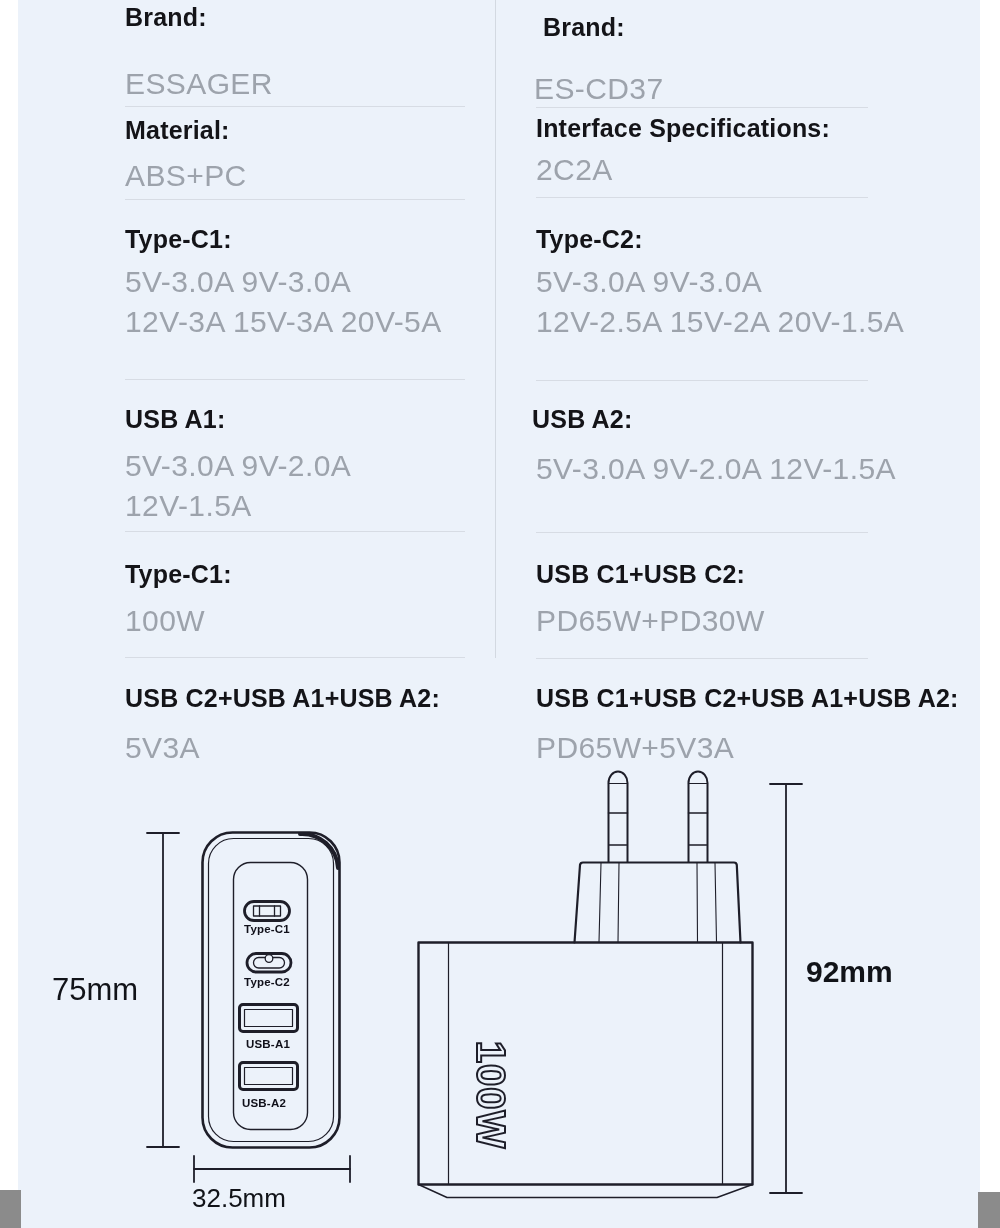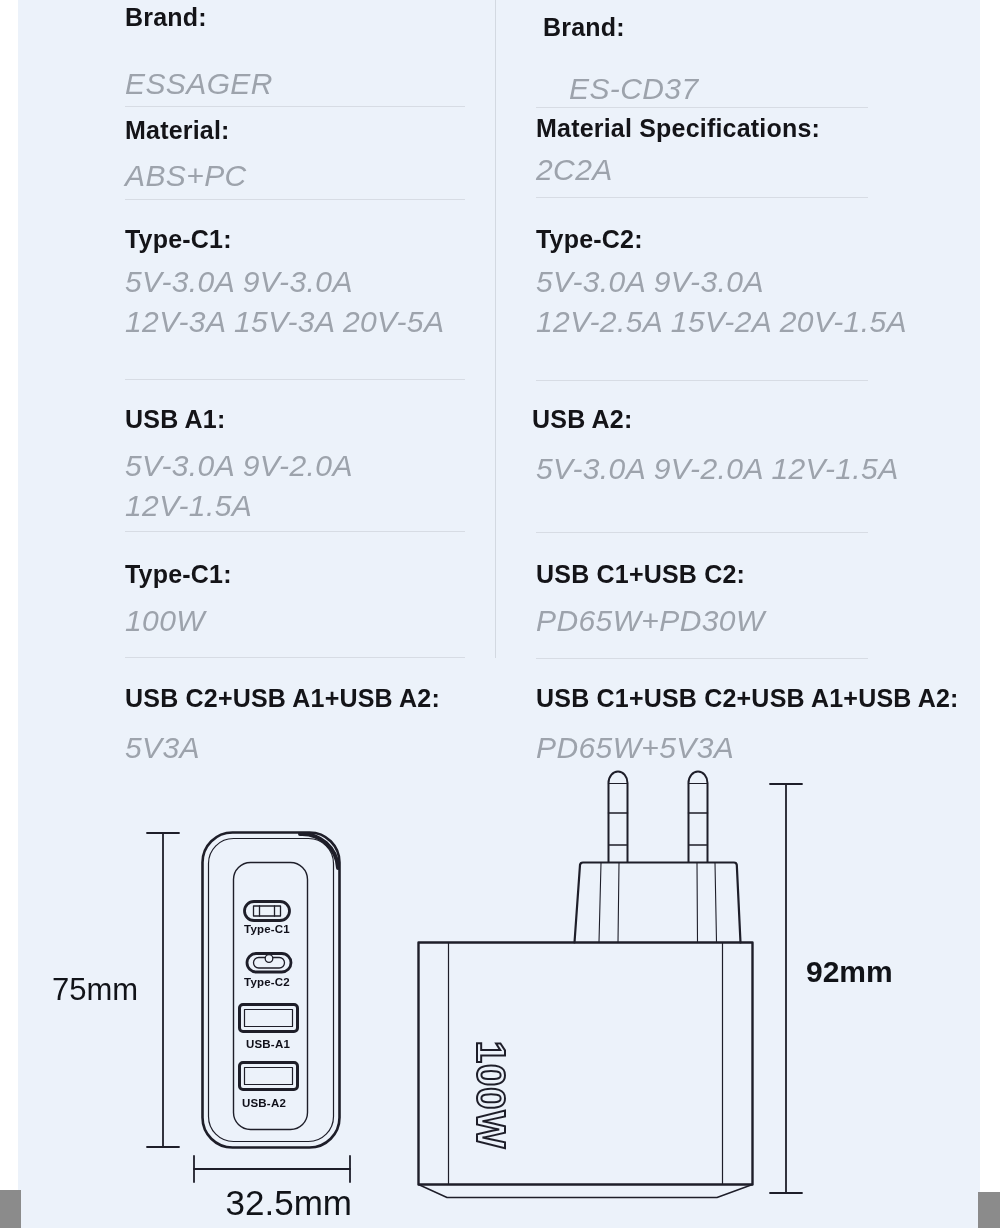--- a/index.html
+++ b/index.html
@@ -15,21 +15,21 @@
     position:absolute;left:18px;top:0;width:962px;height:1228px;
     background:#ecf2fa;
   }
   .abs{position:absolute;}
   .spec-label{
     font-size:25px;line-height:30px;font-weight:600;
     color:#141418;letter-spacing:.2px;white-space:nowrap;
   }
   .spec-value{
     font-size:30px;line-height:40px;font-weight:400;
-    color:#9da3ac;letter-spacing:.4px;white-space:pre-line;font-style:italic;
+    color:#9da3ac;letter-spacing:.4px;white-space:pre-line;
   }
   .divider{height:1px;background:#d7dce4;}
   .vsep{width:1px;background:#d3d9e1;}
   .dim-label{font-size:31px;color:#111318;white-space:nowrap;}
   .dim-label.bold{font-weight:700;text-align:right;}
   .port-label{
     font-size:11.5px;font-weight:700;color:#10101a;
     width:80px;text-align:center;letter-spacing:.2px;
   }
   .power-label{
@@ -46,27 +46,27 @@
 
 <div class="page">
 
   <div class="card"></div>
 
   <div>
 
     <div class="abs spec-label" style="left:125px;top:2px">Brand:</div>
     <div class="abs spec-value" style="left:125px;top:64px">ESSAGER</div>
     <div class="abs spec-label" style="left:543px;top:12px">Brand:</div>
-    <div class="abs spec-value" style="left:569px;top:69px">ES-CD37</div>
+    <div class="abs spec-value" style="left:534px;top:69px">ES-CD37</div>
     <div class="abs divider" style="left:125px;top:106px;width:340px"></div>
     <div class="abs divider" style="left:536px;top:107px;width:332px"></div>
 
     <div class="abs spec-label" style="left:125px;top:115px">Material:</div>
     <div class="abs spec-value" style="left:125px;top:156px">ABS+PC</div>
-    <div class="abs spec-label" style="left:536px;top:113px">Material Specifications:</div>
+    <div class="abs spec-label" style="left:536px;top:113px">Interface Specifications:</div>
     <div class="abs spec-value" style="left:536px;top:150px">2C2A</div>
     <div class="abs divider" style="left:125px;top:199px;width:340px"></div>
     <div class="abs divider" style="left:536px;top:197px;width:332px"></div>
 
     <div class="abs spec-label" style="left:125px;top:224px">Type-C1:</div>
     <div class="abs spec-value" style="left:125px;top:262px">5V-3.0A 9V-3.0A
 12V-3A 15V-3A 20V-5A</div>
     <div class="abs spec-label" style="left:536px;top:224px">Type-C2:</div>
     <div class="abs spec-value" style="left:536px;top:262px">5V-3.0A 9V-3.0A
 12V-2.5A 15V-2A 20V-1.5A</div>
@@ -168,21 +168,21 @@
       </g>
     </g>
   </svg>
 
   <div class="abs port-label" style="left:227px;top:923px">Type-C1</div>
   <div class="abs port-label" style="left:227px;top:976px">Type-C2</div>
   <div class="abs port-label" style="left:228px;top:1038px">USB-A1</div>
   <div class="abs port-label" style="left:224px;top:1097px">USB-A2</div>
 
   <div class="abs dim-label" style="left:52px;top:972px">75mm</div>
-  <div class="abs dim-label" style="left:192px;top:1183px;width:160px;text-align:right;font-size:35px">32.5mm</div>
+  <div class="abs dim-label" style="left:192px;top:1183px;width:160px;text-align:left;font-size:26px">32.5mm</div>
   <div class="abs dim-label bold" style="left:806px;top:955px;font-size:30px">92mm</div>
 
   <div class="abs power-label">100W</div>
 
   <div class="abs gray-block" style="left:0;top:1190px;width:21px;height:38px"></div>
   <div class="abs gray-block" style="left:978px;top:1192px;width:22px;height:36px"></div>
 
 </div>
 
 </body></html>

